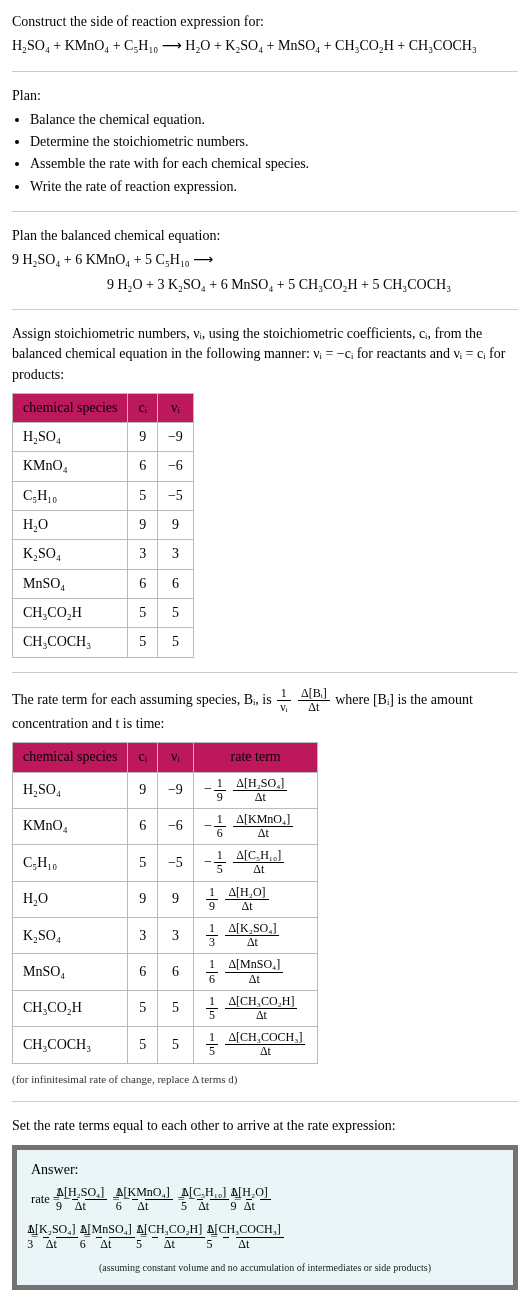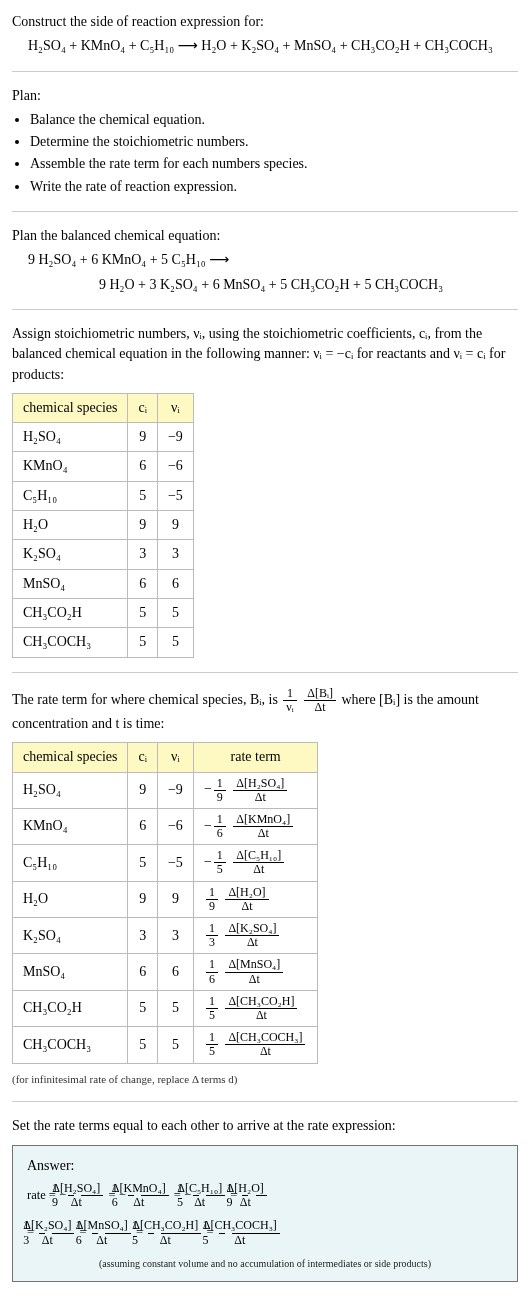--- a/index.html
+++ b/index.html
@@ -10,47 +10,47 @@
     line-height: 1.45;
     color: #000;
     background: #fff;
     width: 506px;
   }
   hr {
     border: none;
     border-top: 1px solid #ccc;
     margin: 14px 0;
   }
-  .eq { margin: 4px 16px; }
+  .eq { margin: 4px 0; }
   .indent { margin-left: 28px; text-align: center; }
   table {
     border-collapse: collapse;
     margin: 8px 0;
   }
   th, td {
     border: 1px solid #bbb;
     padding: 4px 10px;
     text-align: center;
     font-weight: normal;
   }
-  th { background: #fef9c3; }
+  th { background: #be185d; }
   .left { text-align: left; }
   .frac {
     display: inline-block;
     text-align: center;
     vertical-align: middle;
     font-size: 12px;
     margin: 0 2px;
   }
   .frac .n { display: block; border-bottom: 1px solid #000; padding: 0 3px; line-height: 1.1; }
   .frac .d { display: block; padding: 0 3px; line-height: 1.1; }
   .smallnote { font-size: 11px; color: #333; margin-top: 2px; }
   .answer-box {
     background: #e9f5f6;
-    border: 1px solid #737373;
+    border: 5px solid #737373;
     padding: 10px 14px;
     margin-top: 8px;
   }
   .answer-title { font-size: 14px; margin-bottom: 6px; }
   .answer-body { font-size: 12.5px; line-height: 1.8; }
   .answer-note { font-size: 10px; text-align: center; margin-top: 6px; color: #222; }
   .plan li { margin-bottom: 2px; }
   .nowrap { white-space: nowrap; }
   .mid { vertical-align: middle; }
   .eqline { margin: 4px 0 10px 32px; text-indent: -32px; }
@@ -64,21 +64,21 @@
   <span>⟶</span>
   <span>H₂O + K₂SO₄ + MnSO₄ + CH₃CO₂H + CH₃COCH₃</span>
 </div>
 
 <hr>
 
 <div>Plan:</div>
 <ul class="plan" style="margin:4px 0 8px 18px; padding:0; list-style:disc;">
   <li>Balance the chemical equation.</li>
   <li>Determine the stoichiometric numbers.</li>
-  <li>Assemble the rate term for each numbers species.</li>
+  <li>Assemble the rate with for each chemical species.</li>
   <li>Write the rate of reaction expression.</li>
 </ul>
 
 <hr>
 
 <div>Plan the balanced chemical equation:</div>
 <div class="eq">9 H₂SO₄ + 6 KMnO₄ + 5 C₅H₁₀ ⟶</div>
 <div class="eq indent">9 H₂O + 3 K₂SO₄ + 6 MnSO₄ + 5 CH₃CO₂H + 5 CH₃COCH₃</div>
 
 <hr>
@@ -133,21 +133,21 @@
         <td class="left">CH₃COCH₃</td>
         <td>5</td>
         <td>5</td>
       </tr>
     </tbody>
 </table>
 
 <hr>
 
 <div>
-  <span>The rate term for where chemical species, Bᵢ, is </span>
+  <span>The rate term for each assuming species, Bᵢ, is </span>
   <span class="frac mid">
     <span class="n">1</span>
     <span class="d">νᵢ</span>
   </span>
   <span class="frac mid">
     <span class="n">Δ[Bᵢ]</span>
     <span class="d">Δt</span>
   </span>
   <span> where [Bᵢ] is the amount concentration and t is time:</span>
 </div>

